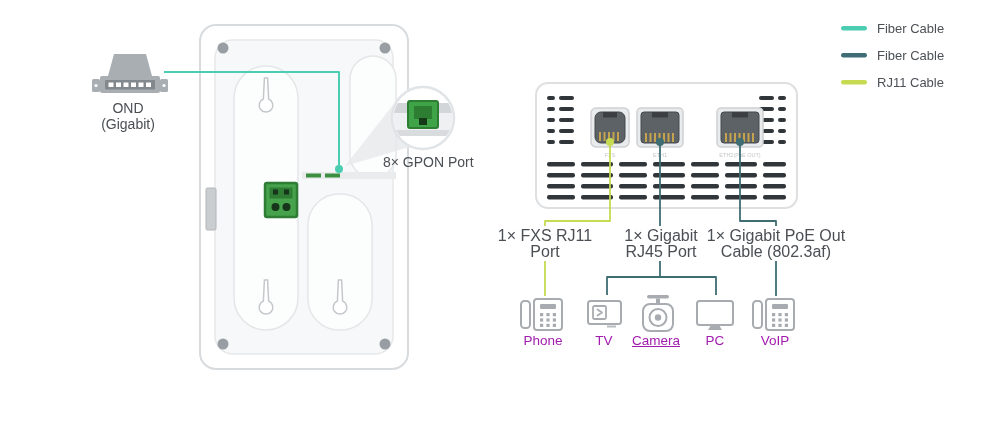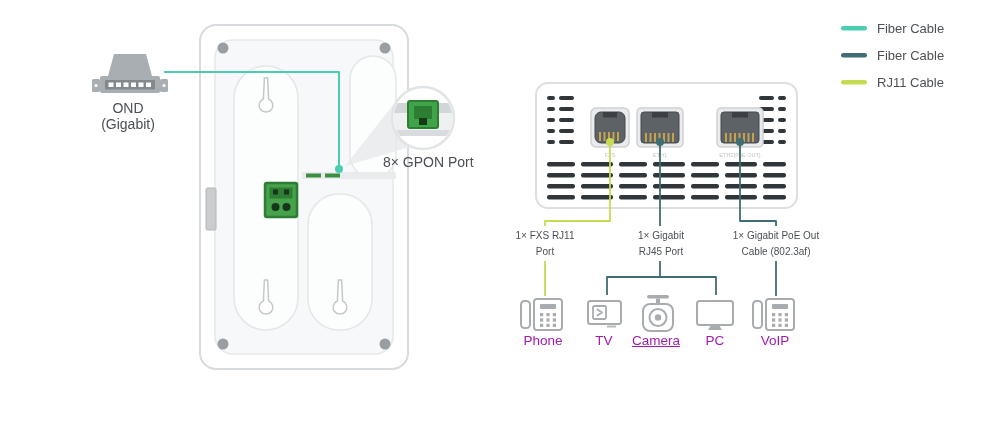--- a/index.html
+++ b/index.html
@@ -6,21 +6,21 @@
   .canvas{
     position:relative;width:1000px;height:437px;background:#fff;overflow:hidden;
     font-family:"Liberation Sans",sans-serif;color:#4b4f54;
   }
   .scene{position:absolute;left:0;top:0;z-index:1;}
   .txt{position:absolute;z-index:2;font-size:14px;line-height:15.5px;color:#4b4f54;}
   .center{text-align:center;}
   .legend{position:absolute;z-index:2;left:841px;top:19px;display:flex;flex-direction:column;gap:8px;}
   .legend-row{display:flex;align-items:center;gap:10px;height:19px;}
   .legend-row span{font-size:13px;color:#4d5156;}
-  .callout{position:absolute;z-index:2;font-size:10px;line-height:15.5px;text-align:center;color:#4b4f54;}
+  .callout{position:absolute;z-index:2;font-size:16px;line-height:15.5px;text-align:center;color:#4b4f54;}
   .dev-label{position:absolute;z-index:2;top:333px;font-size:13.5px;text-align:center;color:#a21caf;}
 </style>
 </head>
 <body>
 
 <div class="canvas">
 
   <svg class="scene" width="1000" height="437" viewBox="0 0 1000 437">
     <defs>
       <clipPath id="magClip">

